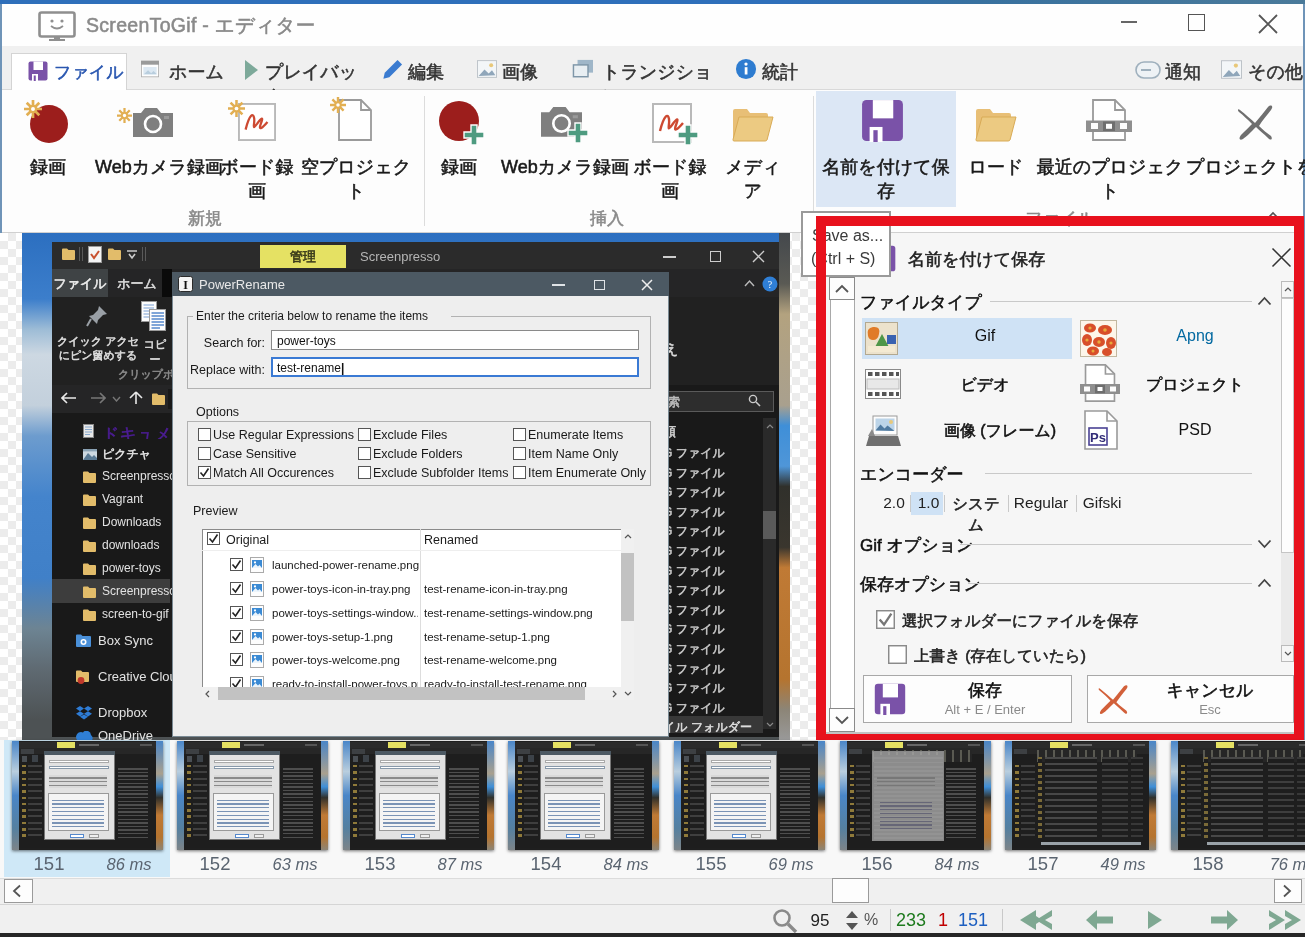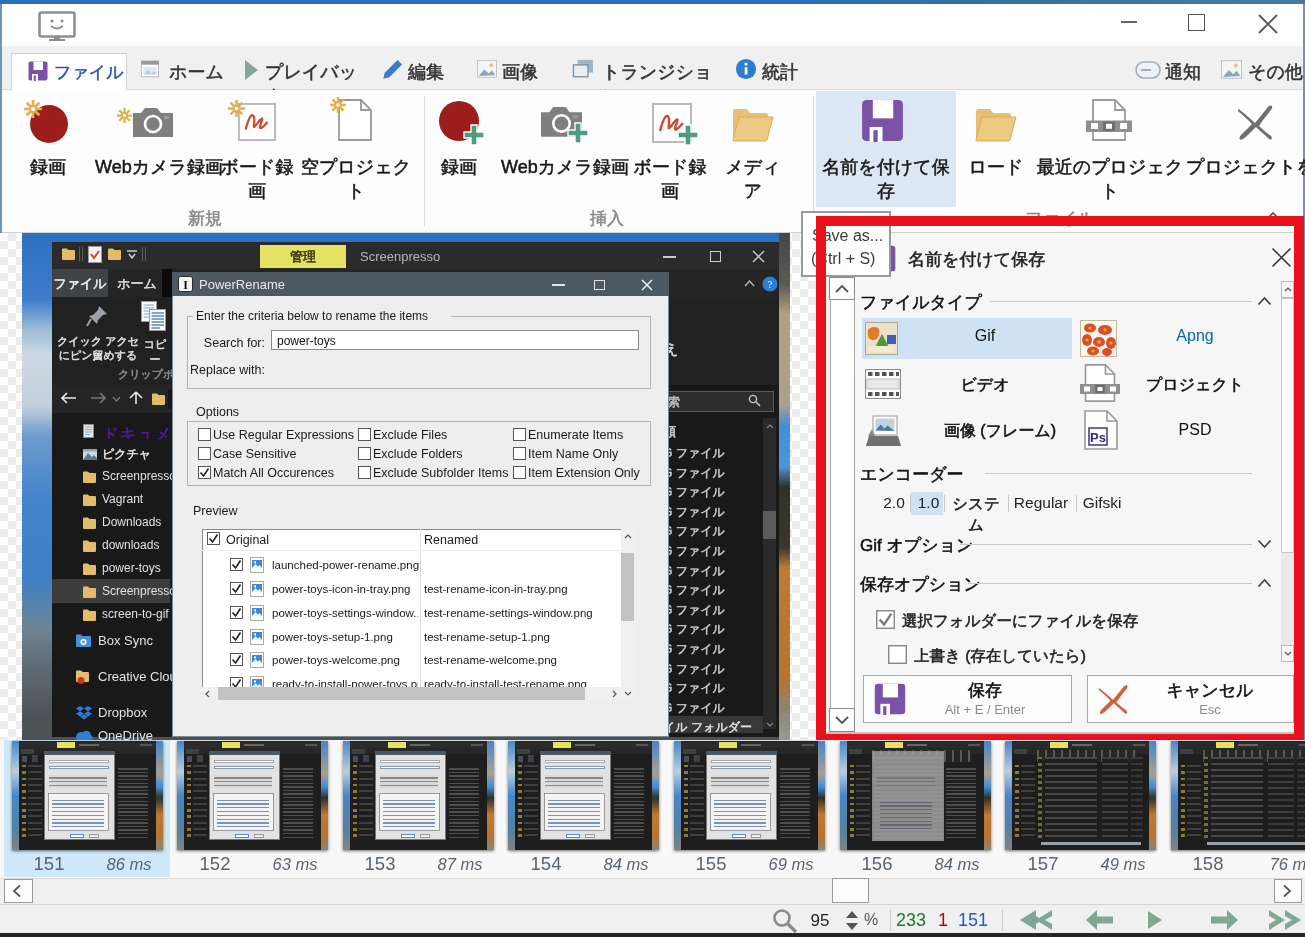--- a/index.html
+++ b/index.html
@@ -15,20 +15,21 @@
 <div class="a" style="left:1303px;top:4px;width:2px;height:933px;background:#6f94b8"></div>
 <div class="a" style="left:2px;top:4px;width:1301px;height:42px;background:#fefefe"></div>
 <svg class="a" style="left:38px;top:11px" width="40" height="30" viewBox="0 0 40 30">
 <rect x="1.5" y="1.5" width="35" height="24" rx="2" fill="#fff" stroke="#8f8f8f" stroke-width="2.6"></rect>
 <circle cx="14" cy="10" r="1.6" fill="#8f8f8f"></circle>
       <circle cx="24" cy="10" r="1.6" fill="#8f8f8f"></circle>
 <path d="M13 15 q6 5 12 0" stroke="#8f8f8f" stroke-width="1.8" fill="none"></path>
 <rect x="16" y="25" width="6" height="4" fill="#8f8f8f"></rect>
       <rect x="11" y="28" width="16" height="2.4" fill="#8f8f8f"></rect>
     </svg>
+<div class="a j" style="left:86px;top:12px;width:500px;height:26px;font-size:19.5px;color:#8a8a8a;letter-spacing:.3px">ScreenToGif - エディター</div>
 <div class="a" style="left:1121px;top:21px;width:16px;height:2px;background:#666"></div>
 <div class="a" style="left:1188px;top:14px;width:17px;height:17px;border:1.6px solid #555"></div>
 <svg class="a" style="left:1257px;top:13px" width="22" height="22" viewBox="0 0 22 22">
       <path d="M2 2 L20 20 M20 2 L2 20" stroke="#555" stroke-width="1.8"></path>
     </svg>
 <div class="a" style="left:2px;top:46px;width:1301px;height:44px;background:#f0f0f0"></div>
 <div class="a" style="left:2px;top:89px;width:1301px;height:1px;background:#d9d9d9"></div>
 <div class="a" style="left:11px;top:53px;width:116px;height:37px;background:#fff;border:1px solid #d4d4d4;border-bottom:none"></div>
 <svg class="a" style="left:28px;top:61px" width="20" height="20" viewBox="0 0 40 40">
       <rect x="1" y="1" width="38" height="38" rx="4" fill="#7a52a8"></rect>
@@ -387,20 +388,21 @@
 <div class="a" style="left:552px;top:284px;width:13px;height:1.6px;background:#dfe3e6"></div>
 <div class="a" style="left:594px;top:280px;width:11px;height:10px;border:1.3px solid #dfe3e6"></div>
 <svg class="a" style="left:641px;top:279px" width="12" height="12" viewBox="0 0 12 12">
       <path d="M1 1 L11 11 M11 1 L1 11" stroke="#eee" stroke-width="1.5"></path>
     </svg>
 <div class="a" style="left:187px;top:316px;width:464px;height:73px;border:1px solid #b2b2b2"></div>
 <div class="a" style="left:193px;top:309px;width:258px;height:14px;background:#eee;font-size:12px;color:#1a1a1a;padding-left:3px">Enter the criteria below to rename the items</div>
 <div class="a" style="left:190px;top:336px;width:75px;height:14px;font-size:12.5px;color:#1a1a1a;text-align:right;white-space:nowrap">Search for:</div>
 <div class="a" style="left:271px;top:330px;width:368px;height:20px;background:#fff;border:1px solid #8a8a8a;font-size:12px;color:#111;padding:3px 0 0 5px">power-toys</div>
 <div class="a" style="left:185px;top:363px;width:80px;height:14px;font-size:12.5px;color:#1a1a1a;text-align:right;white-space:nowrap">Replace with:</div>
+<div class="a" style="left:271px;top:357px;width:368px;height:20px;background:#fff;border:2px solid #3a7ad4;font-size:12px;color:#111;padding:2px 0 0 4px">test-rename<span style="font-weight:bold">|</span></div>
 <div class="a" style="left:187px;top:421px;width:464px;height:65px;border:1px solid #b2b2b2"></div>
 <div class="a" style="left:193px;top:405px;width:50px;height:14px;background:#eee;font-size:12.5px;color:#1a1a1a;padding-left:3px">Options</div>
 <svg class="a" style="left:198px;top:428px" width="13" height="13" viewBox="0 0 13 13">
       <rect x="0.5" y="0.5" width="12" height="12" fill="#fff" stroke="#555"></rect>
     </svg>
 <div class="a" style="left:213px;top:428px;width:160px;height:14px;font-size:12.5px;color:#1a1a1a">Use Regular Expressions</div>
 <svg class="a" style="left:198px;top:447px" width="13" height="13" viewBox="0 0 13 13">
       <rect x="0.5" y="0.5" width="12" height="12" fill="#fff" stroke="#555"></rect>
     </svg>
 <div class="a" style="left:213px;top:447px;width:160px;height:14px;font-size:12.5px;color:#1a1a1a">Case Sensitive</div>
@@ -425,21 +427,21 @@
       <rect x="0.5" y="0.5" width="12" height="12" fill="#fff" stroke="#555"></rect>
     </svg>
 <div class="a" style="left:528px;top:428px;width:160px;height:14px;font-size:12.5px;color:#1a1a1a">Enumerate Items</div>
 <svg class="a" style="left:513px;top:447px" width="13" height="13" viewBox="0 0 13 13">
       <rect x="0.5" y="0.5" width="12" height="12" fill="#fff" stroke="#555"></rect>
     </svg>
 <div class="a" style="left:528px;top:447px;width:160px;height:14px;font-size:12.5px;color:#1a1a1a">Item Name Only</div>
 <svg class="a" style="left:513px;top:466px" width="13" height="13" viewBox="0 0 13 13">
       <rect x="0.5" y="0.5" width="12" height="12" fill="#fff" stroke="#555"></rect>
     </svg>
-<div class="a" style="left:528px;top:466px;width:160px;height:14px;font-size:12.5px;color:#1a1a1a">Item Extension Only</div>
+<div class="a" style="left:528px;top:466px;width:160px;height:14px;font-size:12.5px;color:#1a1a1a">Item Enumerate Only</div>
 <div class="a" style="left:193px;top:504px;width:60px;height:14px;font-size:12.5px;color:#1a1a1a">Preview</div>
 <div class="a" style="left:202px;top:529px;width:432px;height:171px;background:#fff;border:1px solid #8a8a8a"></div>
 <svg class="a" style="left:207px;top:532px" width="13" height="13" viewBox="0 0 13 13">
       <rect x="0.5" y="0.5" width="12" height="12" fill="#fff" stroke="#555"></rect>
       <path d="M2.5 6.5 l3 3.5 5 -7.5" stroke="#222" stroke-width="1.6" fill="none"></path>
     </svg>
 <div class="a" style="left:226px;top:533px;width:60px;height:14px;font-size:12.5px;color:#1a1a1a">Original</div>
 <div class="a" style="left:420px;top:529px;width:1px;height:158px;background:#ddd"></div>
 <div class="a" style="left:424px;top:533px;width:70px;height:14px;font-size:12.5px;color:#1a1a1a">Renamed</div>
 <div class="a" style="left:202px;top:550px;width:432px;height:1px;background:#eee"></div>

